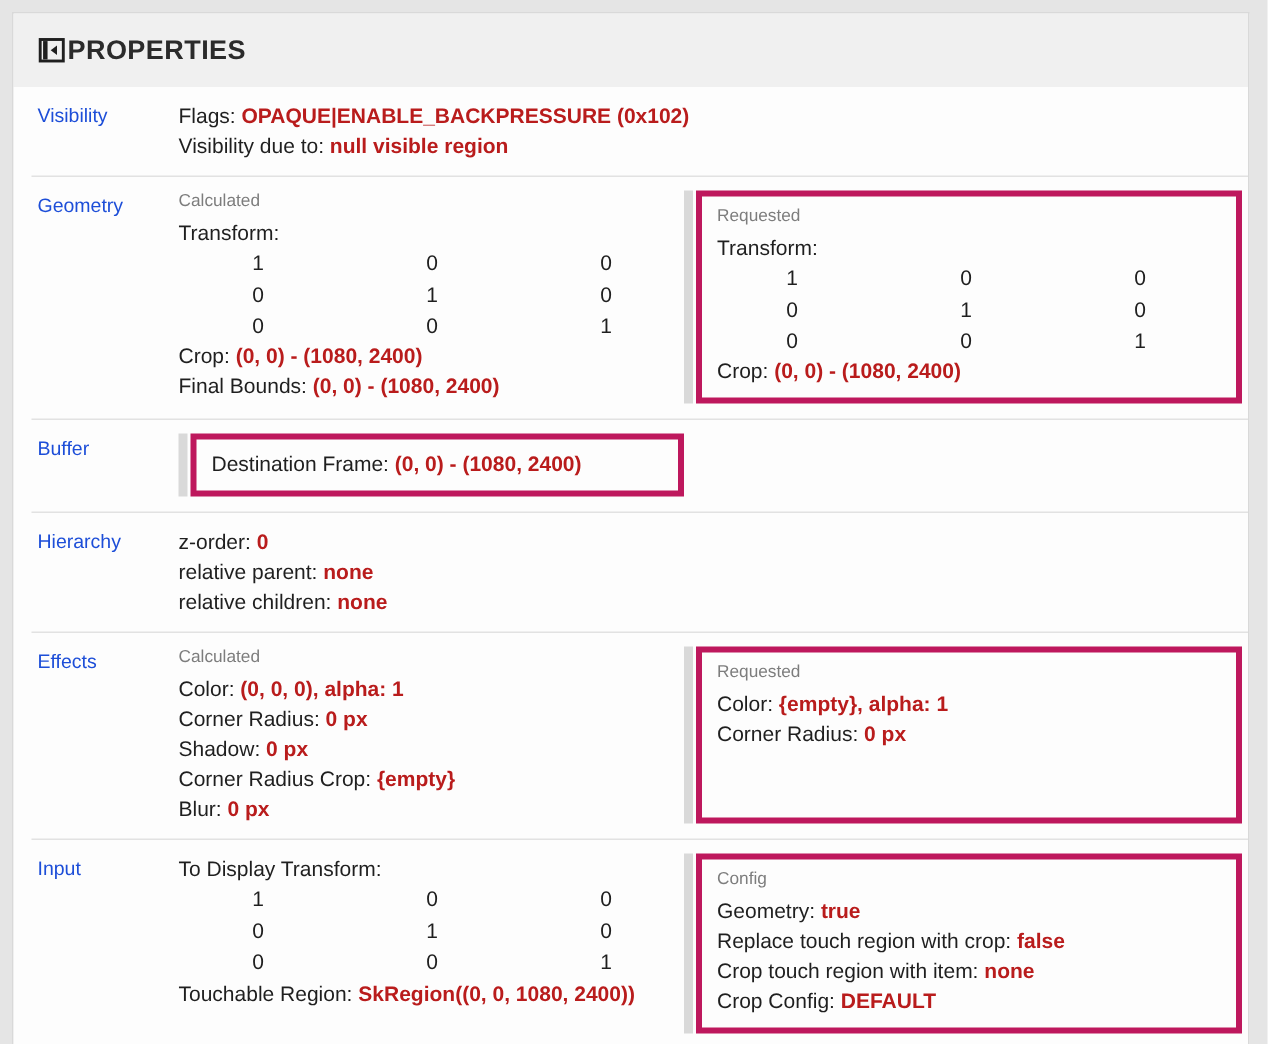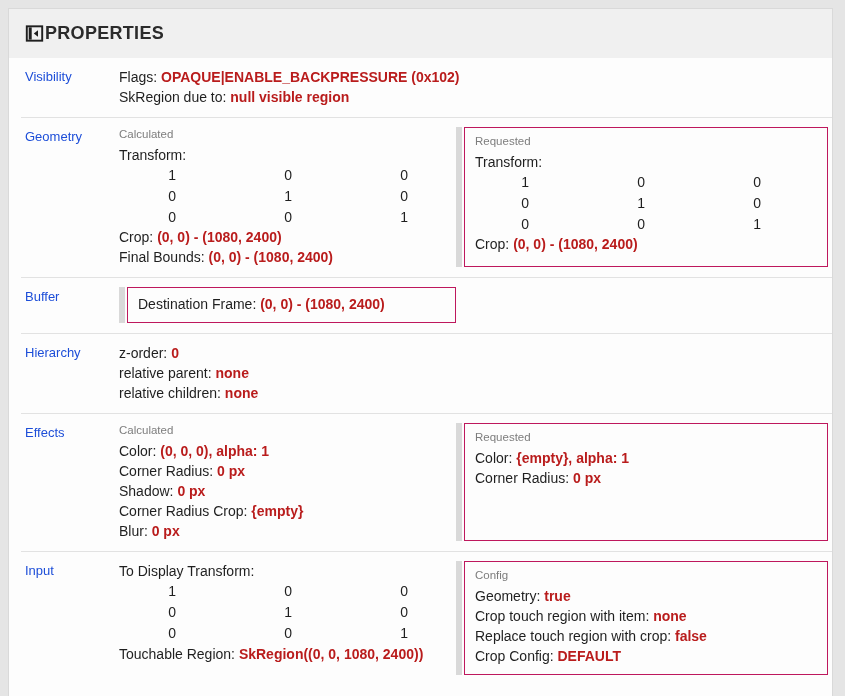--- a/index.html
+++ b/index.html
@@ -72,21 +72,21 @@
   }
   .col-right { display:flex; align-items:stretch; }
   .col-right .side-bar {
     width:6px;
     background:#d9d9d9;
     margin-right:2px;
     flex:none;
   }
   .req-box {
     flex:1;
-    border:1px solid #be185d;
+    border:4px solid #be185d;
     background:#fdfdfd;
     padding:6px 10px 8px;
     overflow:hidden;
   }
   .req-box .matrix { grid-template-columns:54px 116px 116px; }
   .section-input { min-height:130px; }
 </style>
 </head>
 <body>
 
@@ -101,21 +101,21 @@
         </svg>
       </span>
     </button>
     <span class="panel-title">PROPERTIES</span>
   </div>
   <div class="sections">
       <div class="section section-visibility">
         <div class="section-label">Visibility</div>
         <div class="col-left">
           <div class="prop-row"><span class="lab">Flags: </span><span class="val">OPAQUE|ENABLE_BACKPRESSURE (0x102)</span></div>
-          <div class="prop-row"><span class="lab">SkRegion due to: </span><span class="val">null visible region</span></div>
+          <div class="prop-row"><span class="lab">Visibility due to: </span><span class="val">null visible region</span></div>
         </div>
         <div class="col-right"></div>
       </div>
       <div class="divider"></div>
       <div class="section section-geometry">
         <div class="section-label">Geometry</div>
         <div class="col-left">
           <div class="group-heading">Calculated</div>
           <div class="prop-row"><span class="lab">Transform:</span></div>
           <div class="matrix">
@@ -208,20 +208,20 @@
             <div class="cell">0</div>
             <div class="cell">1</div>
           </div>
           <div class="prop-row"><span class="lab">Touchable Region: </span><span class="val">SkRegion((0, 0, 1080, 2400))</span></div>
         </div>
         <div class="col-right">
           <div class="side-bar"></div>
           <div class="req-box">
             <div class="group-heading">Config</div>
             <div class="prop-row"><span class="lab">Geometry: </span><span class="val">true</span></div>
+            <div class="prop-row"><span class="lab">Replace touch region with crop: </span><span class="val">false</span></div>
             <div class="prop-row"><span class="lab">Crop touch region with item: </span><span class="val">none</span></div>
-            <div class="prop-row"><span class="lab">Replace touch region with crop: </span><span class="val">false</span></div>
             <div class="prop-row"><span class="lab">Crop Config: </span><span class="val">DEFAULT</span></div>
           </div>
         </div>
       </div>
     </div>
 </div>
 
 </body></html>

